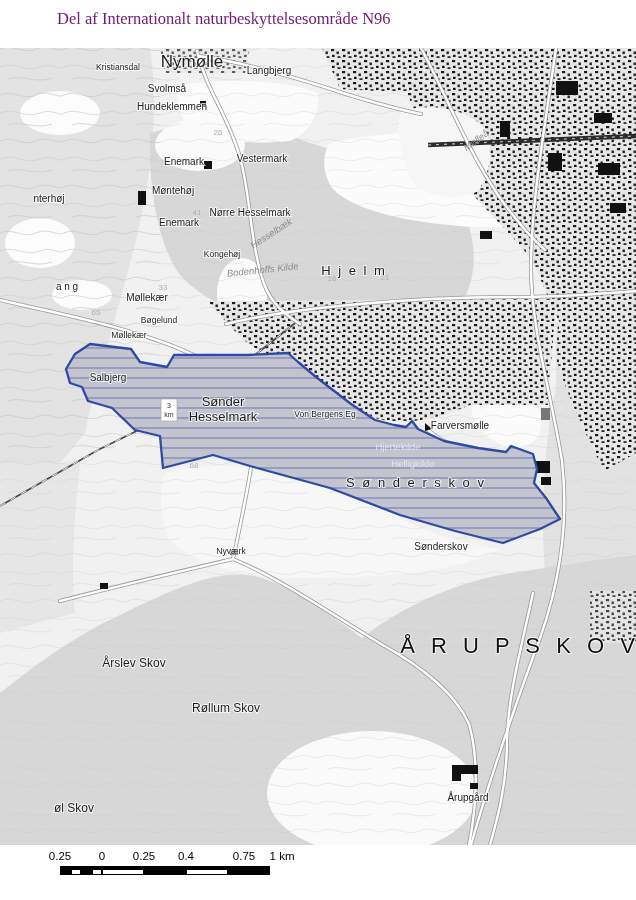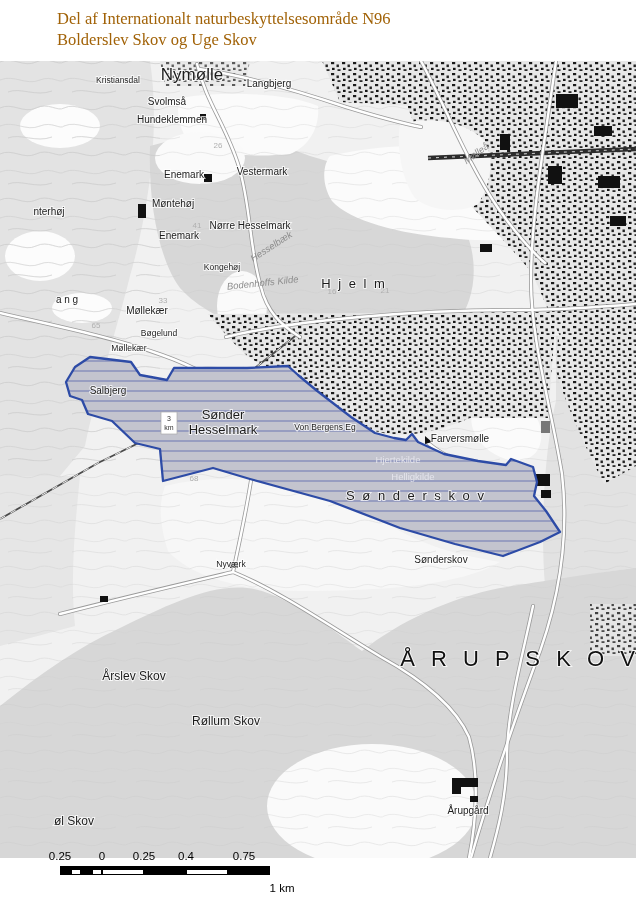--- a/index.html
+++ b/index.html
@@ -1,20 +1,20 @@
 <!DOCTYPE html>
 <html><head>
 <meta charset="utf-8">
 <style>
   html,body{margin:0;padding:0;}
   body{width:636px;height:900px;position:relative;background:#ffffff;overflow:hidden;
        font-family:"Liberation Sans",sans-serif;}
   #title{position:absolute;left:57px;top:8px;font-family:"Liberation Serif",serif;
-         font-size:16.5px;line-height:21px;color:#a16207;white-space:nowrap;}
-  #mapwrap{position:absolute;left:0;top:61px;width:636px;height:797px;}
+         font-size:16.5px;line-height:21px;color:#701a75;white-space:nowrap;}
+  #mapwrap{position:absolute;left:0;top:48px;width:636px;height:797px;}
   svg{display:block;}
   
   text.mlb{font-family:"Liberation Sans",sans-serif;fill:#1c1c1c;text-anchor:middle;
            paint-order:stroke;stroke:rgba(255,255,255,0.75);stroke-width:2px;}
   text.lbl{font-size:10px;}
   text.sm{font-size:8.5px;}
   text.big{font-size:17px;}
   text.med{font-size:13px;}
   text.md2{font-size:12px;}
   text.sp{font-size:13px;letter-spacing:2px;}
@@ -29,21 +29,20 @@
   #scalebar{position:absolute;left:0;top:0;width:636px;height:896px;pointer-events:none;}
   .sb-lab{position:absolute;font-size:11.5px;color:#000;transform:translateX(-50%);}
   .sb-top{position:absolute;background:#000;}
   .sb-seg{position:absolute;border:1px solid #000;box-sizing:border-box;}
 </style>
 </head>
 <body>
 
 <div id="title">
   <div>Del af Internationalt naturbeskyttelsesområde N96</div>
-  <div>Bolderslev Skov og Uge Skov</div>
 </div>
 
 <div id="mapwrap">
 <svg id="mapsvg" width="636" height="797" viewBox="0 55 636 797">
   <defs>
     <pattern id="ct" width="64" height="46" patternUnits="userSpaceOnUse">
       <path d="M0,10 C12,4 24,16 36,10 C48,4 58,14 64,10" stroke="#c9c9c9" fill="none" stroke-width="0.8"></path>
       <path d="M0,28 C14,22 26,34 40,28 C52,23 60,32 64,28" stroke="#cfcfcf" fill="none" stroke-width="0.8"></path>
       <path d="M8,40 C20,35 36,45 52,39" stroke="#c9c9c9" fill="none" stroke-width="0.8"></path>
     </pattern>
@@ -217,21 +216,21 @@
       </g>
 </svg>
 </div>
 
 <div id="scalebar">
     <div class="sb-lab" style="left: 60px; top: 850px;">0.25</div>
     <div class="sb-lab" style="left: 102px; top: 850px;">0</div>
     <div class="sb-lab" style="left: 144px; top: 850px;">0.25</div>
     <div class="sb-lab" style="left: 186px; top: 850px;">0.4</div>
     <div class="sb-lab" style="left: 228px; top: 850px; margin-left: 16px;">0.75</div>
-    <div class="sb-lab" style="left: 282px; top: 882px;">1 km</div>
+    <div class="sb-lab" style="left: 282px; top: 850px;">1 km</div>
     <div class="sb-top" style="left: 60px; top: 866px; width: 210px; height: 3px;"></div>
     <div class="sb-seg" style="left: 60px; top: 869px; width: 10.5px; height: 6px; background: rgb(0, 0, 0);"></div>
     <div class="sb-seg" style="left: 70.5px; top: 869px; width: 10.5px; height: 6px; background: rgb(255, 255, 255);"></div>
     <div class="sb-seg" style="left: 81px; top: 869px; width: 10.5px; height: 6px; background: rgb(0, 0, 0);"></div>
     <div class="sb-seg" style="left: 91.5px; top: 869px; width: 10.5px; height: 6px; background: rgb(255, 255, 255);"></div>
     <div class="sb-seg" style="left: 102px; top: 869px; width: 42px; height: 6px; background: rgb(255, 255, 255);"></div>
     <div class="sb-seg" style="left: 144px; top: 869px; width: 42px; height: 6px; background: rgb(0, 0, 0);"></div>
     <div class="sb-seg" style="left: 186px; top: 869px; width: 42px; height: 6px; background: rgb(255, 255, 255);"></div>
     <div class="sb-seg" style="left: 228px; top: 869px; width: 42px; height: 6px; background: rgb(0, 0, 0);"></div>
   </div>

